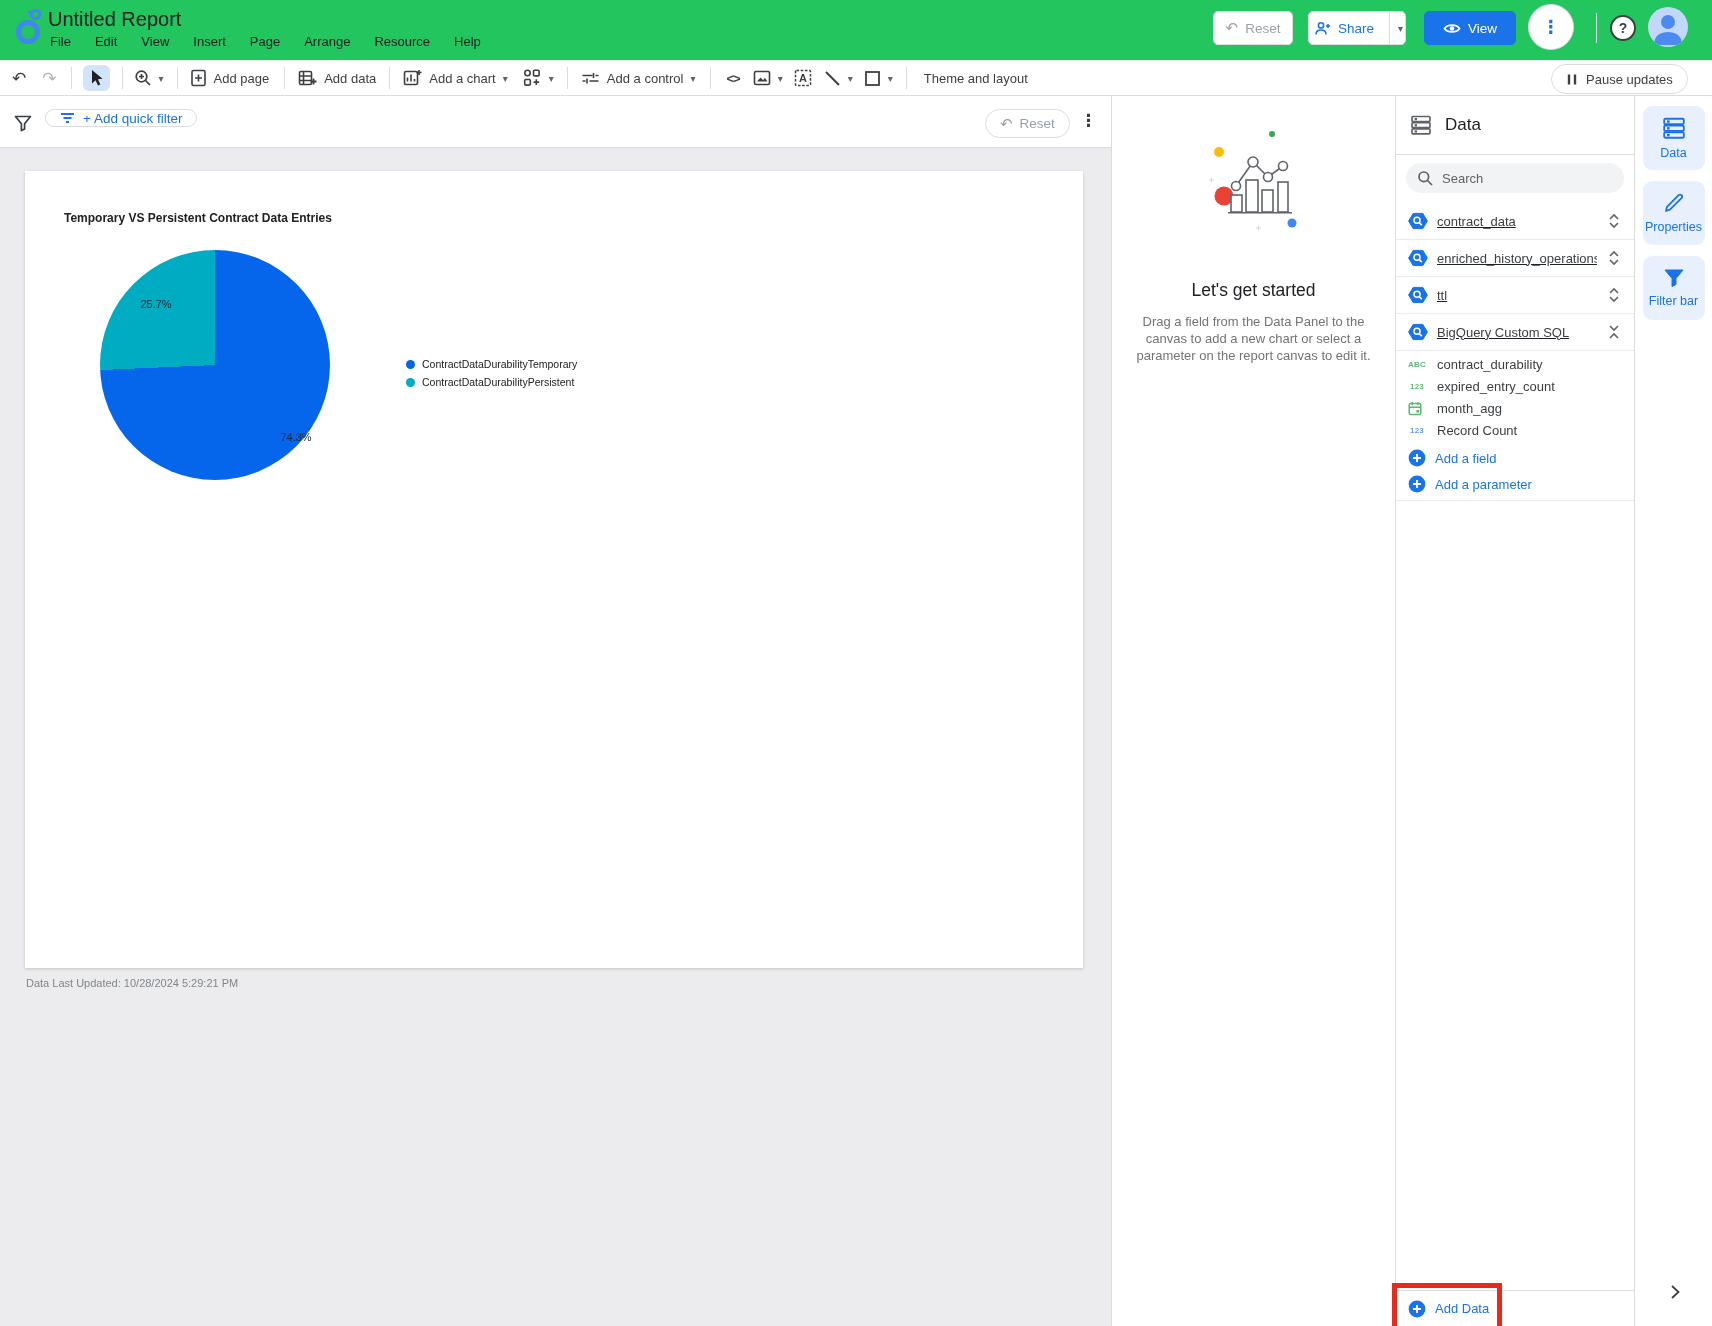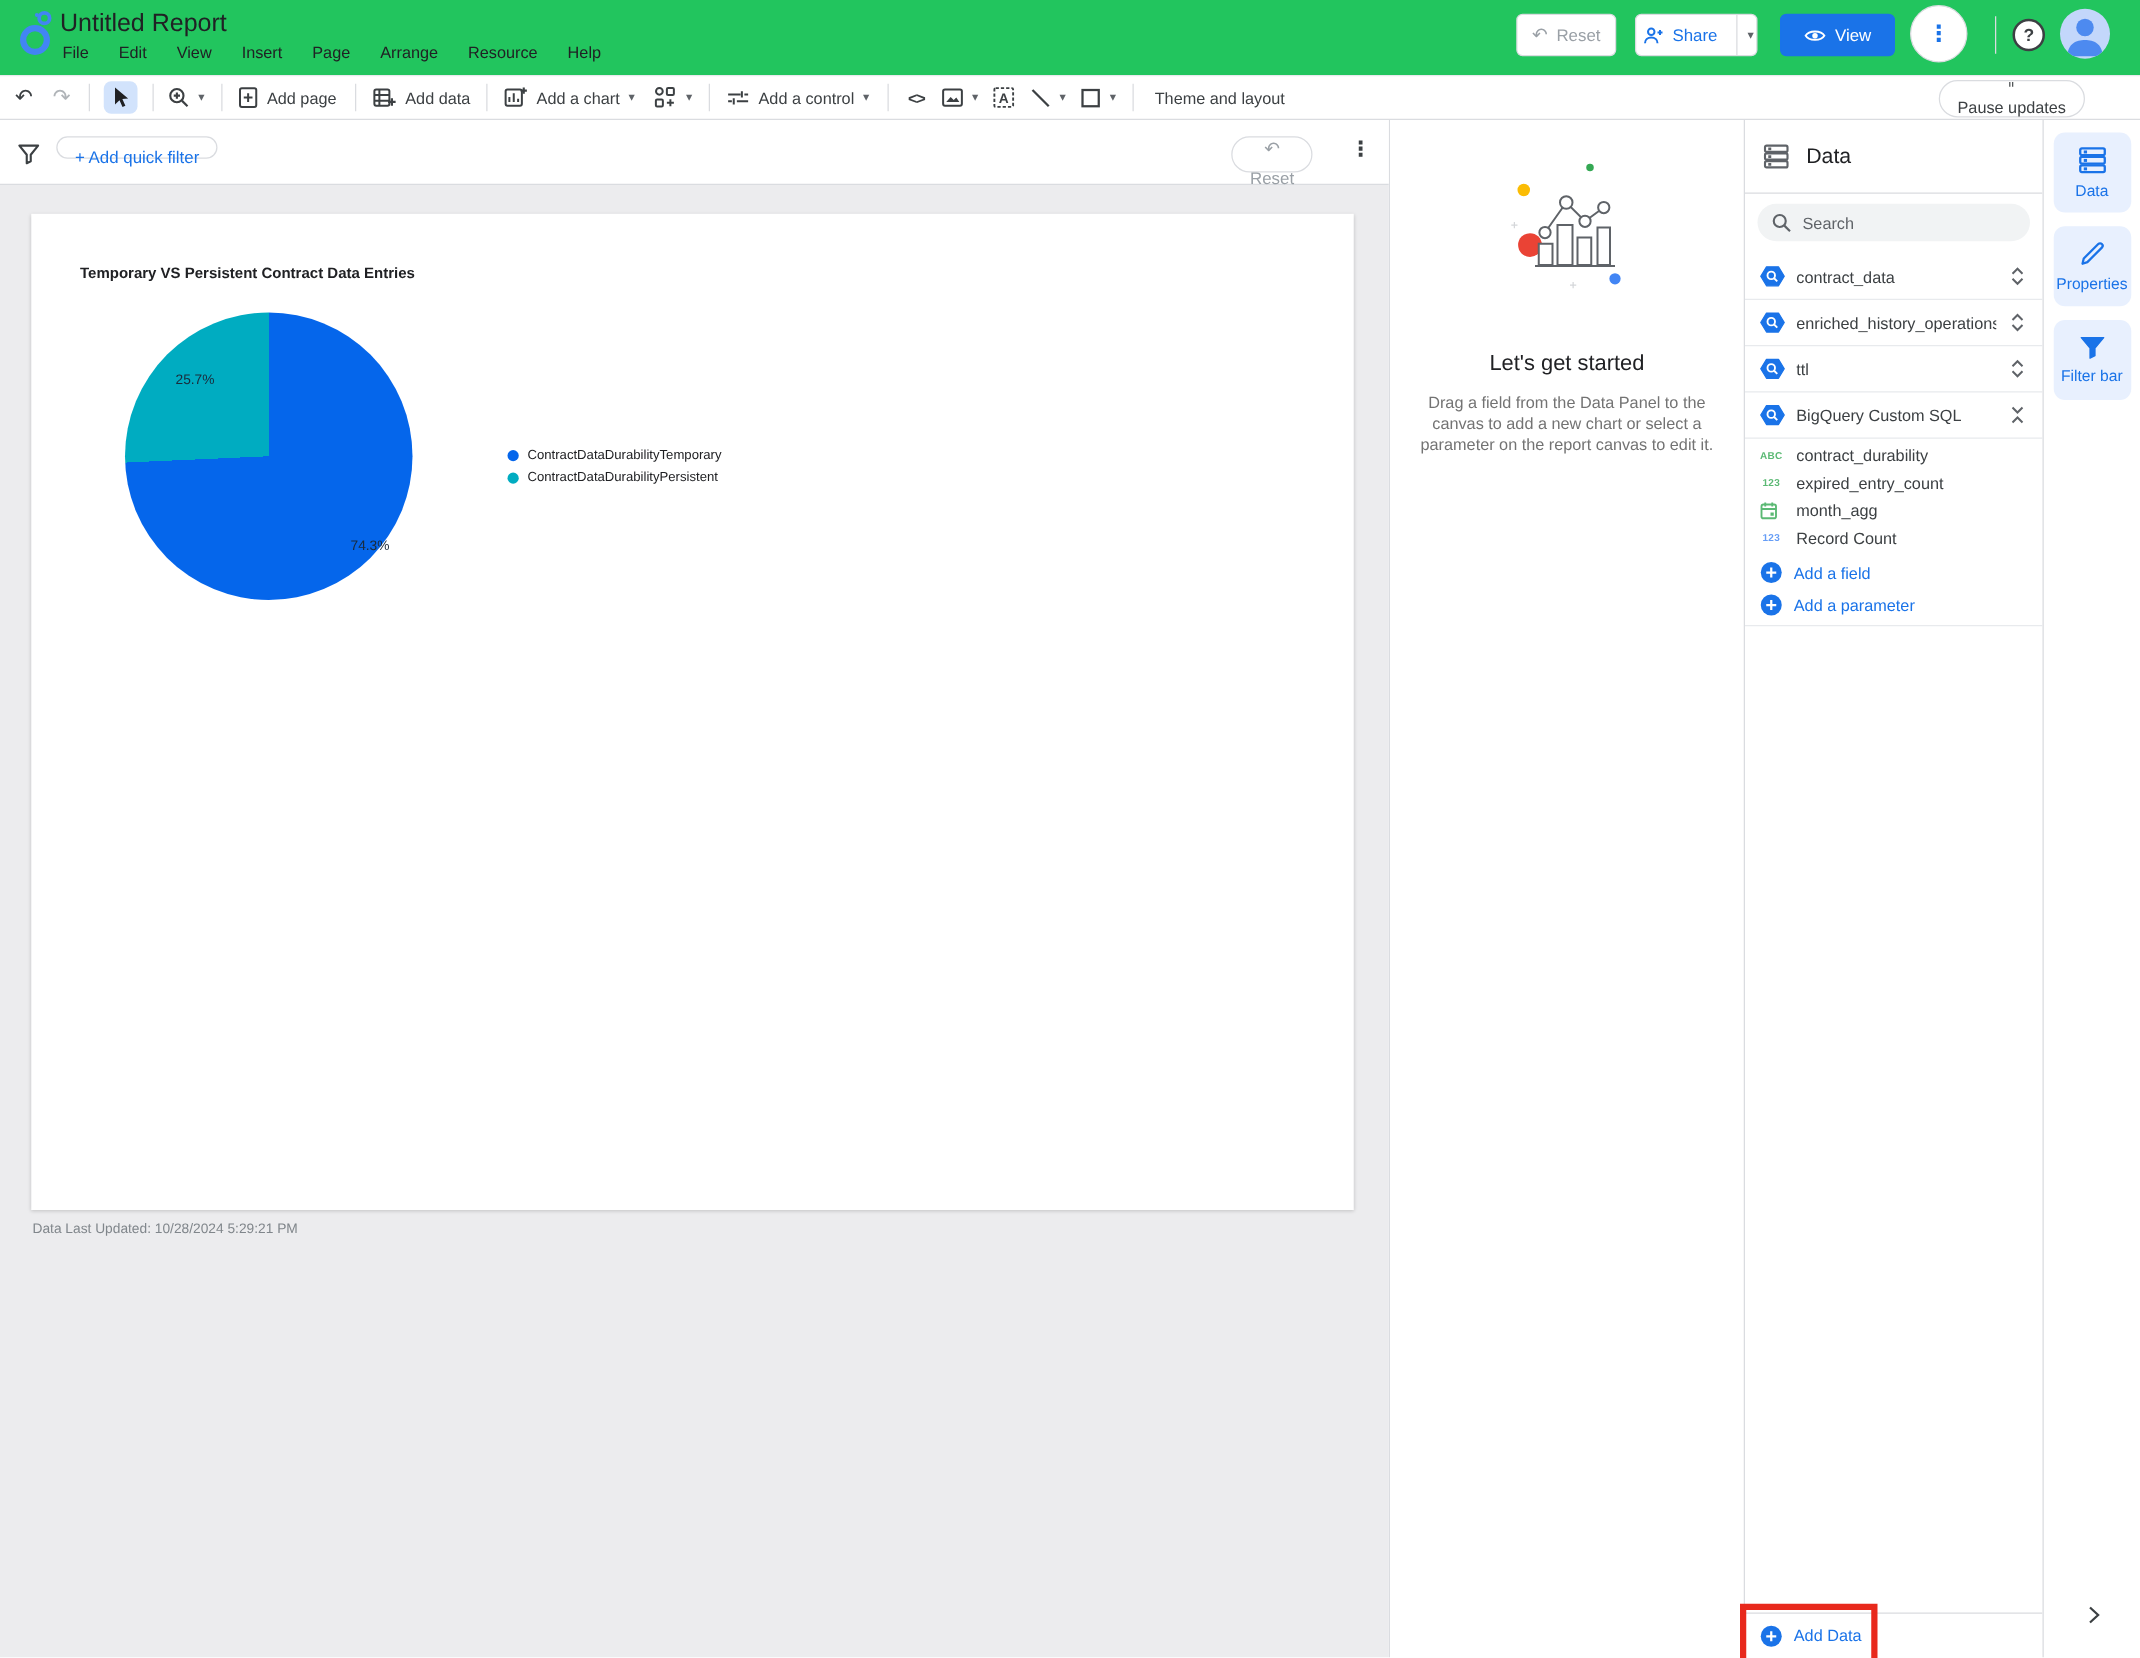--- a/index.html
+++ b/index.html
@@ -22,21 +22,21 @@
                 display:flex; align-items:center; justify-content:center; background:#fff; }
 
   
   #toolbar { position:relative; height:36px; border-top:1px solid #e8eaed; border-bottom:1px solid var(--border);
              display:flex; align-items:center; font-size:13px; color:#3c4043; }
   .tb { display:flex; align-items:center; gap:7px; white-space:nowrap; cursor:default; }
   .tb-div { width:1px; height:22px; background:var(--border); }
   .caret { font-size:10px; color:#5f6368; }
   .tool-selected { background:var(--selected-tool); border-radius:6px; padding:4px 6px; }
   .pill { display:flex; align-items:center; gap:8px; border:1px solid var(--border); border-radius:16px;
-          padding:0 14px; height:30px; background:#fff;flex-direction:column; }
+          padding:0 14px; height:30px; background:#fff; }
 
   
   #main { position:relative; display:flex; height:1230px; }
   #canvas-col { width:1112px; border-right:1px solid var(--border); display:flex; flex-direction:column; }
   #filterbar { position:relative; height:52px; background:#fff; border-bottom:1px solid var(--border); }
   #canvas { position:relative; flex:1; background:var(--canvas-bg); }
   #page { position:absolute; left:25px; top:23px; width:1058px; height:797px; background:#fff;
           box-shadow:0 1px 3px rgba(0,0,0,.18); }
   .chart-title { position:absolute; left:39px; top:40px; font-size:12px; font-weight:bold; color:#202124; }
   #pie { position:absolute; left:75px; top:79px; width:230px; height:230px; border-radius:50%; }
@@ -55,21 +55,21 @@
   
   #data-panel { position:relative; width:239px; background:#fff; border-left:1px solid var(--border); font-size:13px; }
   .dp-header { height:59px; display:flex; align-items:center; padding:0 14px; gap:13px;
                border-bottom:1px solid var(--border); }
   .dp-title { font-size:17px; color:#202124; }
   .dp-search { margin:8px 10px 0; height:30px; background:var(--chip-gray); border-radius:15px;
                display:flex; align-items:center; gap:9px; padding:0 11px; }
   .dp-search input { border:0; outline:0; background:transparent; font-size:13px; width:150px;
                      font-family:inherit; color:#202124; }
   .dp-search input::placeholder { color:#5f6368; }
-  .src-list { margin-top:10px; }
+  .src-list { margin-top:10px;text-decoration:underline; }
   .src-row { height:37px; display:flex; align-items:center; padding:0 12px; gap:9px;
              border-bottom:1px solid var(--divider); }
   .src-name { flex:1; color:#3c4043; white-space:nowrap; overflow:hidden; }
   .field-row { height:22px; display:flex; align-items:center; padding:0 12px; gap:11px; color:#3c4043; }
   .field-ic { width:18px; text-align:center; font-size:8px; font-weight:bold; letter-spacing:.2px; }
   .green-t { color:var(--field-green); }
   .blue-t { color:var(--field-blue); }
   .addlink-row { height:26px; display:flex; align-items:center; padding:0 12px; gap:9px;
                  color:var(--accent); cursor:pointer; }
   .dp-bottom { position:absolute; bottom:0; left:0; right:0; height:36px; border-top:1px solid var(--border);

